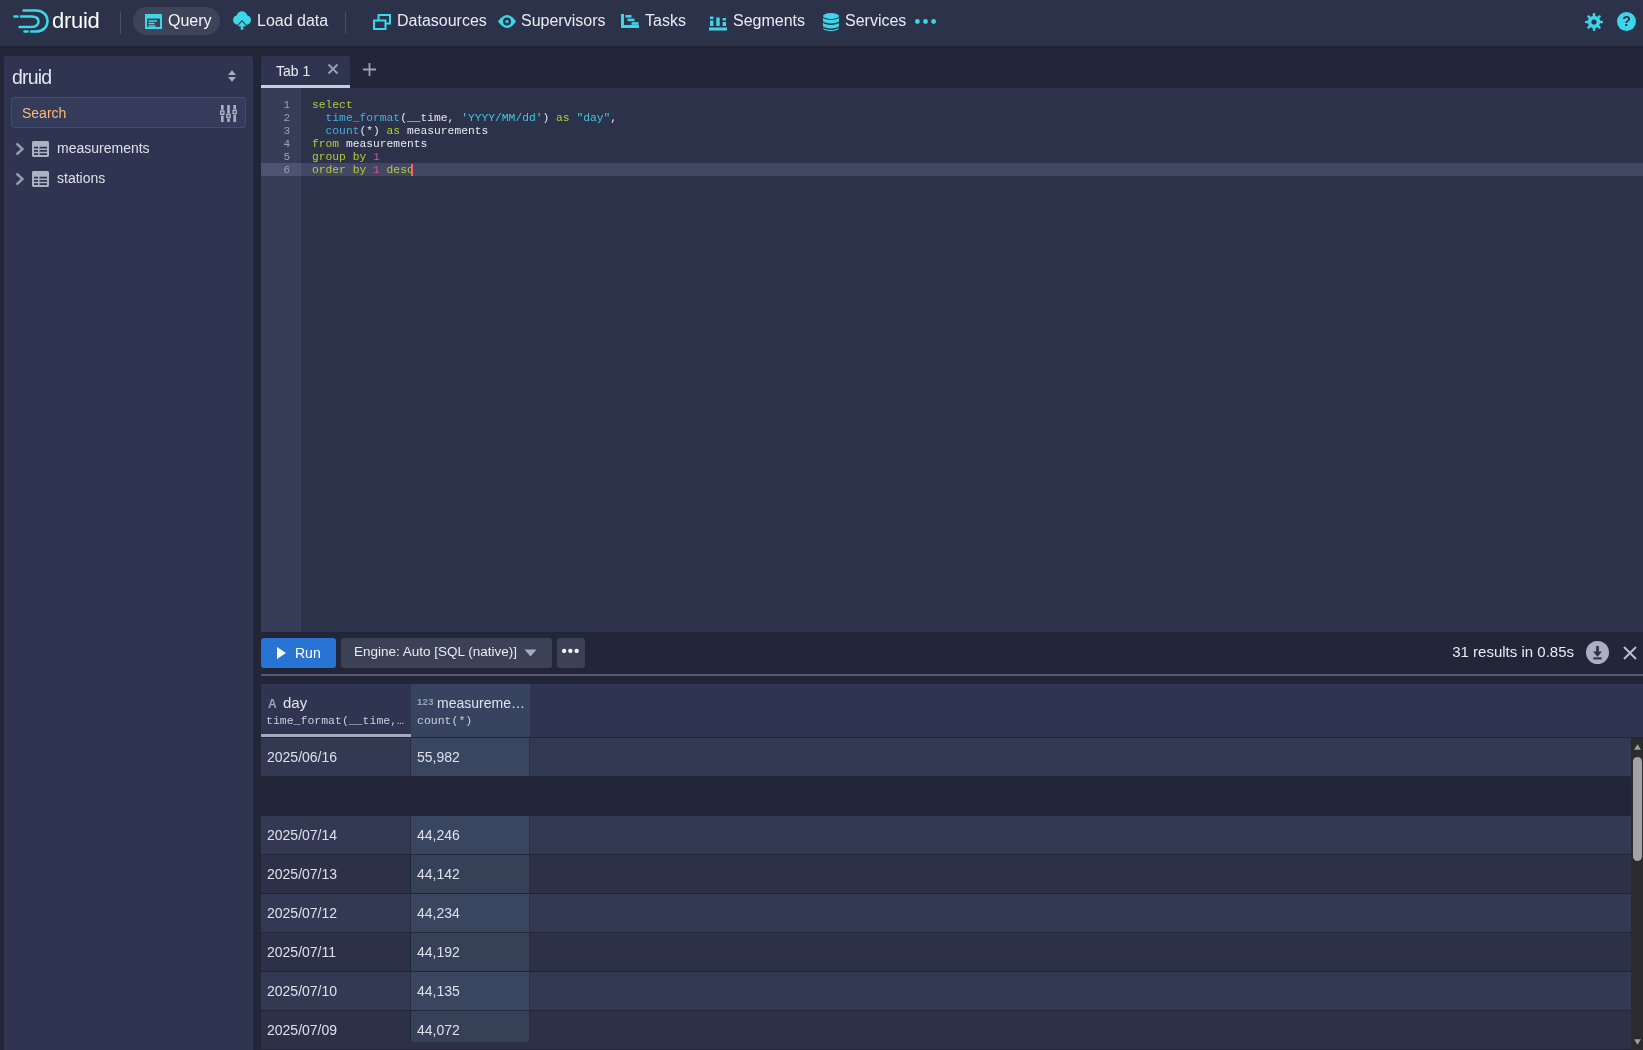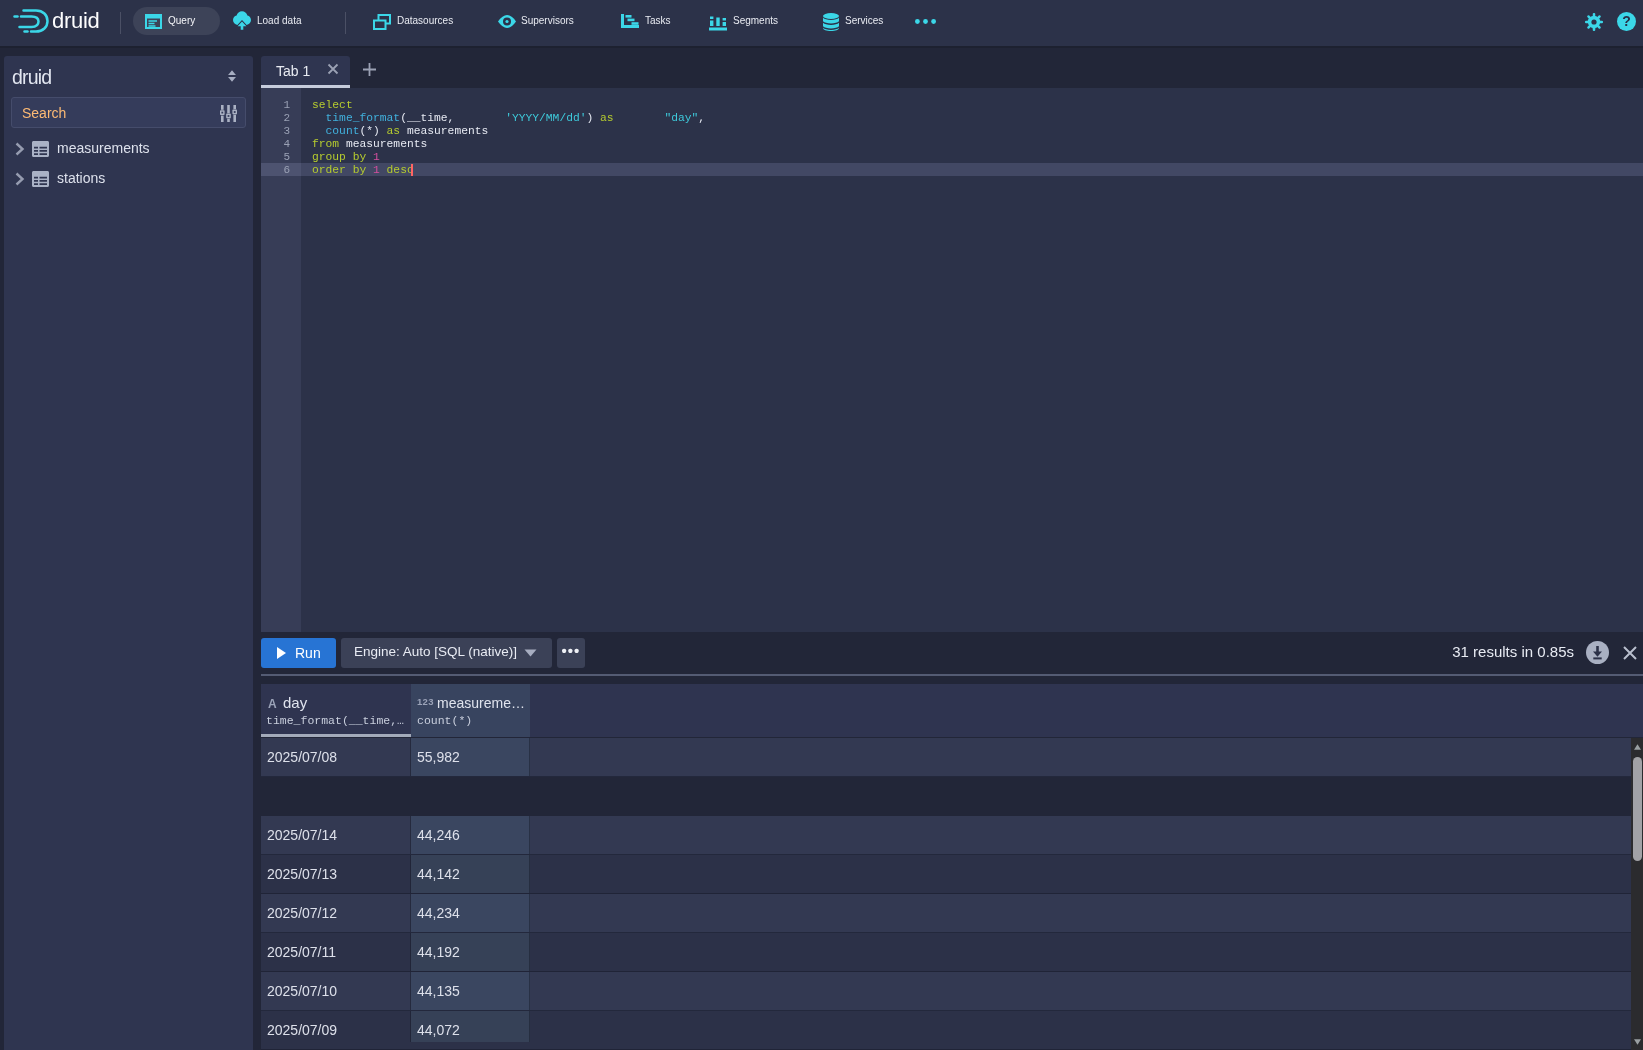--- a/index.html
+++ b/index.html
@@ -1,21 +1,21 @@
 <!DOCTYPE html>
 <html><head>
 <meta charset="utf-8">
 <style>
 * { margin:0; padding:0; box-sizing:border-box; }
 html,body { width:1643px; height:1050px; overflow:hidden; background:#222638; font-family:"Liberation Sans", sans-serif; }
 .abs { position:absolute; }
 
 
 #navbar { position:absolute; left:0; top:0; width:1643px; height:46px; background:#2c3249; }
-.navtext { position:absolute; top:0; height:46px; line-height:41px; font-size:10px; color:#e9ebf2; }
+.navtext { position:absolute; top:0; height:46px; line-height:41px; font-size:16px; color:#e9ebf2; }
 .vsep { position:absolute; top:12px; height:22px; width:1px; background:#4b5065; }
 #querypill { position:absolute; left:133px; top:7px; width:87px; height:28px; border-radius:14px; background:#3d4358; }
 
 
 #sidebar { position:absolute; left:4px; top:56px; width:249px; height:994px; background:#2f3550; border-radius:3px 3px 0 0; }
 #sbtitle { position:absolute; left:8px; top:10px; font-size:19.5px; letter-spacing:-0.8px; color:#e2e6f0; }
 #sbsearch { position:absolute; left:7px; top:41px; width:235px; height:31px; background:#353c5b; border:1px solid #454c6b; border-radius:3px; }
 #sbsearch span { position:absolute; left:10px; top:7px; font-size:14px; color:#fdba74; }
 .treerow { position:absolute; left:0; width:249px; height:30px; }
 .treerow .label { position:absolute; left:53px; top:6px; font-size:14px; color:#dde1ec; }
@@ -27,21 +27,21 @@
 
 
 #editor { position:absolute; left:261px; top:88px; width:1382px; height:544px; background:#2c3249; }
 #gutter { position:absolute; left:0; top:0; width:40px; height:544px; background:#373d57; }
 .lnum { position:absolute; left:0; width:29px; text-align:right; font-family:"Liberation Mono", monospace; font-size:11px; line-height:13px; color:#9aa1b5; }
 #activeline { position:absolute; left:40px; top:75px; width:1342px; height:13px; background:#424864; }
 #activegutter { position:absolute; left:0; top:75px; width:40px; height:13px; background:#4d5370; }
 .codeline { position:absolute; left:51px; font-family:"Liberation Mono", monospace; font-size:11.3px; line-height:13px; white-space:pre; color:#e6e9f2; }
 .kw { color:#b5cb2f; }
 .fn { color:#41b0dc; }
-.str { color:#3ecadb;margin-left:44px; }
+.str { color:#3ecadb; }
 .num { color:#d44f9e; }
 #cursor { position:absolute; left:150px; top:76px; width:2px; height:12px; background:#ff6464; }
 
 
 .btn { position:absolute; top:638px; height:30px; border-radius:3px; }
 #runbtn { left:261px; width:75px; background:#2774d4; }
 #runbtn span { position:absolute; left:34px; top:7px; font-size:14px; color:#fff; }
 #enginebtn { left:341px; width:211px; background:#3b4157; }
 #enginebtn span { position:absolute; left:13px; top:6px; font-size:13.5px; color:#e8ebf3; }
 #morebtn { left:557px; width:28px; background:#3b4157; }
@@ -267,21 +267,21 @@
   <div class="abs" style="left:7px;top:13px;font-size:12px;font-weight:bold;color:#9ba3b8;">A</div>
   <div class="htitle" style="left:22px;">day</div>
   <div class="hsub" style="left:5px;text-align:right;">time_format(__time,…</div>
   <div class="abs" style="left:156px;top:12px;font-size:9.5px;font-weight:bold;letter-spacing:0.3px;color:#9ba3b8;">123</div>
   <div class="htitle" style="left:176px;font-size:14px;top:11px;">measureme…</div>
   <div class="hsub" style="left:156px;">count(*)</div>
   <div id="sortline"></div>
   <div class="row rowa" style="top:54px;">
       <div class="c1"></div>
       <div class="c2"></div>
-      <span class="t1">2025/07/08</span>
+      <span class="t1">2025/06/16</span>
       <span class="t2">55,982</span>
     </div>
   <div class="row rowa" style="top:132px;">
       <div class="c1"></div>
       <div class="c2"></div>
       <span class="t1">2025/07/14</span>
       <span class="t2">44,246</span>
     </div>
   <div class="row rowb" style="top:171px;">
       <div class="c1"></div>

